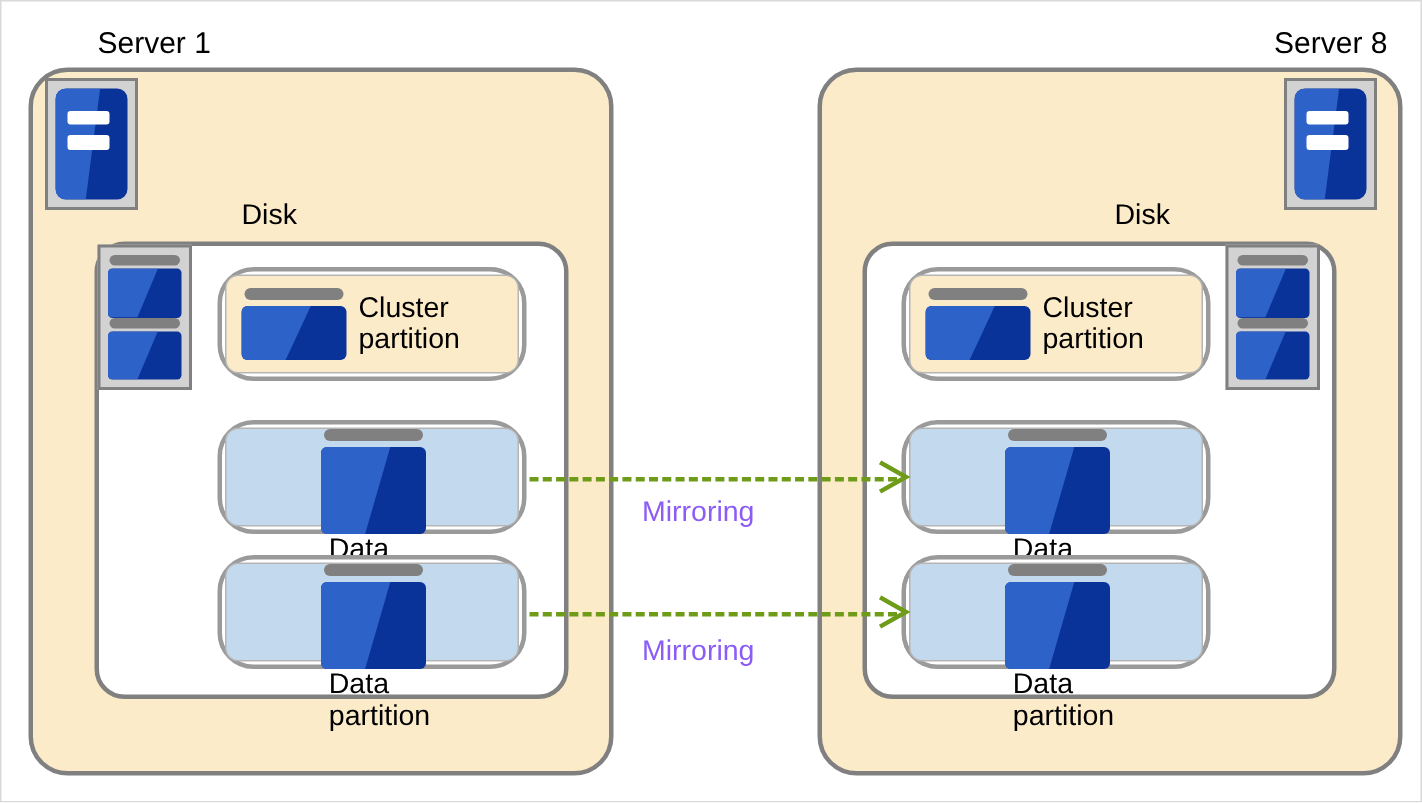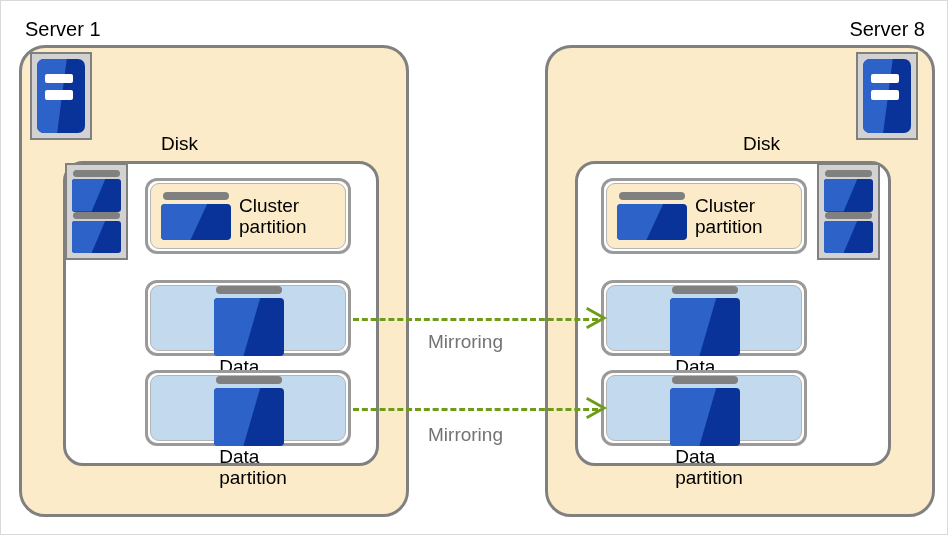--- a/index.html
+++ b/index.html
@@ -27,20 +27,21 @@
   #server1-box { left: 18px;  top: 44px; width: 390px; height: 472px; }
   #server2-box { left: 544px; top: 44px; width: 390px; height: 472px; }
 
   
   .server-caption {
     position: absolute;
     font-size: 20px;
     color: #000000;
     white-space: nowrap;
     line-height: 1;
+    margin-left: 40px;
   }
   #server1-caption { left: 24px;  top: 18px; }
   #server2-caption { right: 22px; top: 18px; }
 
   
   .server-icon {
     position: absolute;
     width: 62px; height: 88px;
     background: #d2d2d2;
     border: 2px solid #808080;
@@ -122,21 +123,21 @@
     position: absolute; inset: 0;
     background: #2D62C8;
     clip-path: polygon(0 0, 68% 0, 40% 100%, 0 100%);
   }
 
   
   .partition {
     position: absolute;
     width: 206px; height: 76px;
     border: 3px solid #9a9a9a;
-    border-radius: 12px;
+    border-radius: 24px;
     padding: 2px;
     z-index: 3;
   }
   .partition .inner {
     width: 100%; height: 100%;
     border: 1px solid #b5b5b5;
     border-radius: 9px;
     display: flex;
     align-items: center;
     padding-left: 10px;
@@ -197,21 +198,21 @@
     width: 0; height: 0;
     z-index: 6;
   }
   .mirror-head svg { display: block; overflow: visible; }
   #mirror-head-0 { left: 585px; top: 306px; }
   #mirror-head-1 { left: 585px; top: 396px; }
 
   .mirror-label {
     position: absolute;
     font-size: 19px;
-    color: #737373;
+    color: #8b5cf6;
     white-space: nowrap;
     line-height: 1;
     z-index: 6;
   }
   #mirror-label-0 { left: 427px; top: 331px; }
   #mirror-label-1 { left: 427px; top: 424px; }
 </style>
 </head>
 <body>
 

